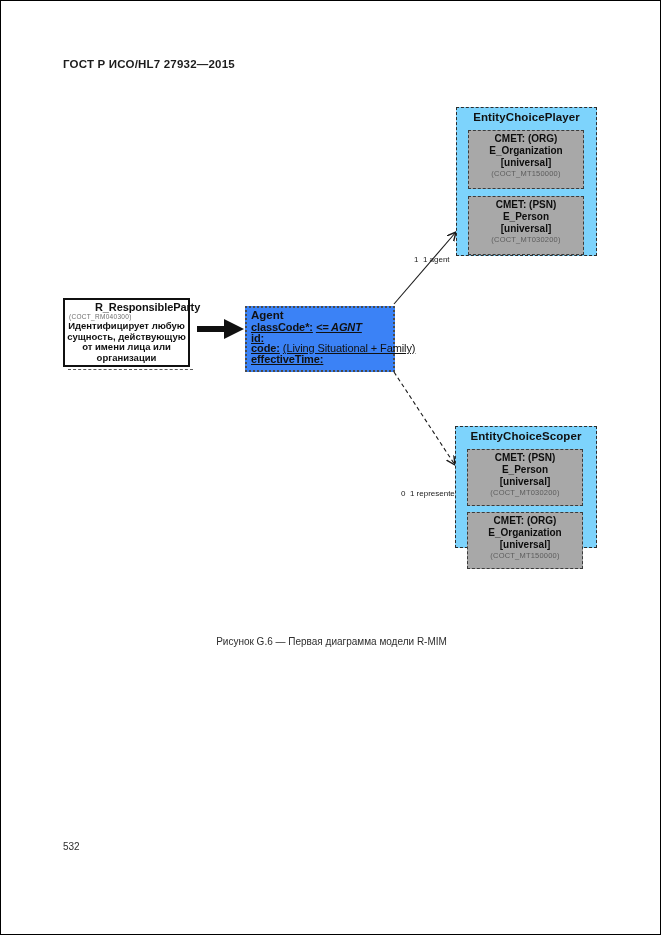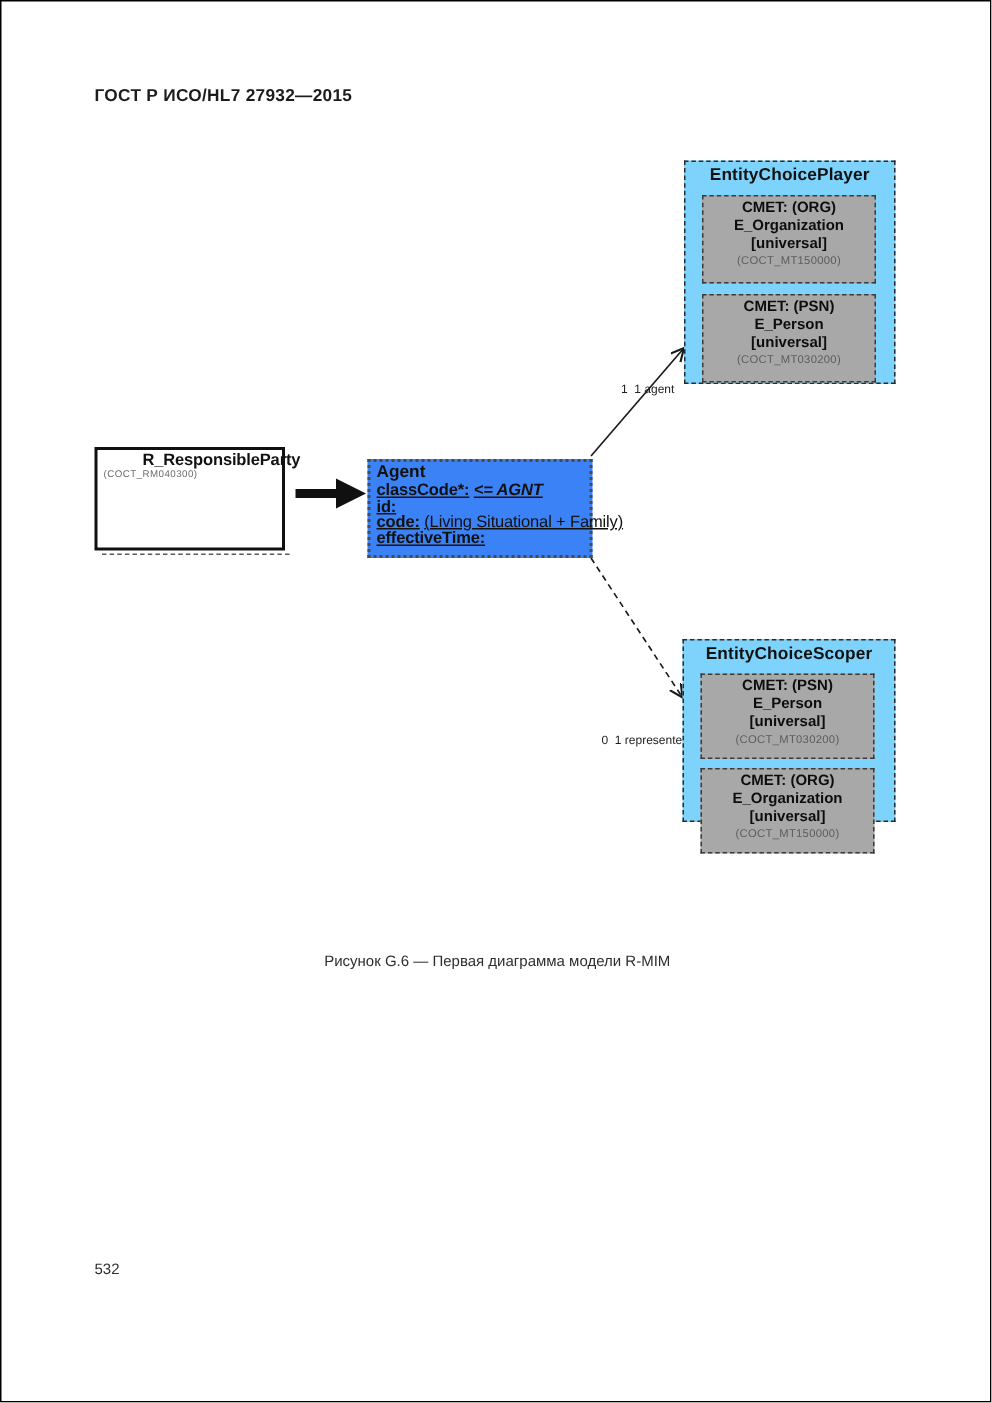--- a/index.html
+++ b/index.html
@@ -98,20 +98,21 @@
       <div class="cmet-line">CMET: (PSN)</div>
       <div class="cmet-line">E_Person</div>
       <div class="cmet-line">[universal]</div>
       <div class="cmet-id">(COCT_MT030200)</div>
     </div>
   </div>
 
   <div class="rp-box">
     <div class="rp-title">R_ResponsibleParty</div>
     <div class="rp-id">(COCT_RM040300)</div>
+    <div class="rp-desc">Идентифицирует любую сущность, действующую от имени лица или организации</div>
   </div>
   <div class="rp-shadow"></div>
 
   <div class="agent-box">
     <div class="agent-title">Agent</div>
     <div class="agent-attr">
       <span class="attr-name">classCode*:</span><span class="attr-value italic">&lt;= AGNT</span>
     </div>
     <div class="agent-attr">
       <span class="attr-name">id:</span><span class="attr-value"></span>

